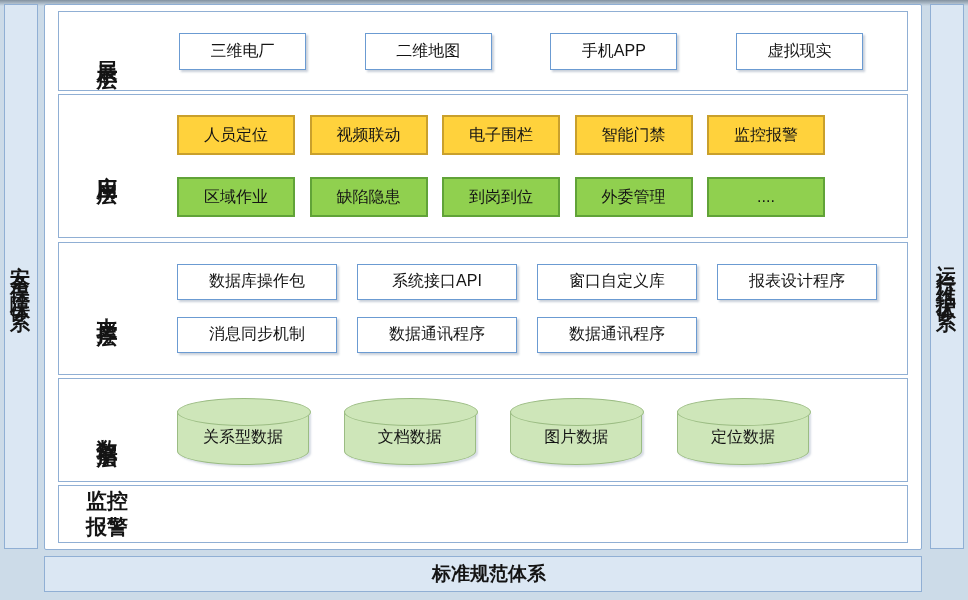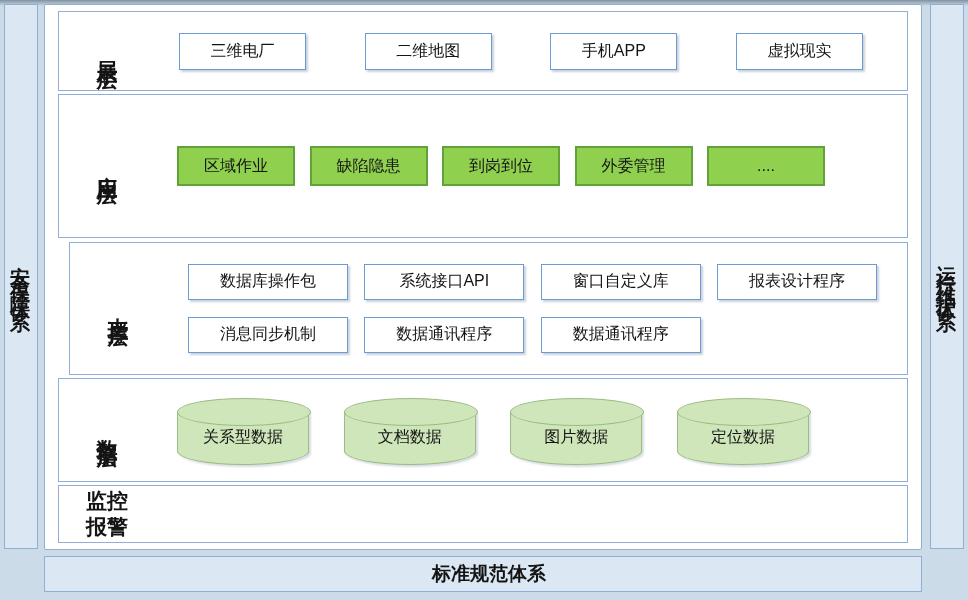--- a/index.html
+++ b/index.html
@@ -41,21 +41,21 @@
     padding:6px 13px;
     display:flex; flex-direction:column; justify-content:space-between;
   }
   .layer {
     border:1px solid var(--panel-border, #90afd4);
     background:#fff;
     display:flex; flex:none;gap:12px;
   }
   .l1 { height:80px; }
   .l2 { height:144px; }
-  .l3 { height:133px;margin-left:11px; }
+  .l3 { height:133px; }
   .l4 { height:104px; }
   .l5 { height:58px; }
   .layer-label {
     width:96px; flex:none;
     display:flex; align-items:center; justify-content:center;
   }
   .vlabel {
     writing-mode: vertical-rl; text-orientation: upright;
     font-size:21px; font-weight:bold; letter-spacing:5px;
   }
@@ -178,20 +178,27 @@
         </div>
       </div>
     </section>
 
     <section class="layer l2">
       <div class="layer-label">
         <span class="vlabel">应用层</span>
       </div>
       <div class="layer-content">
         <div class="row">
+          <div class="box yellow-box">人员定位</div>
+          <div class="box yellow-box">视频联动</div>
+          <div class="box yellow-box">电子围栏</div>
+          <div class="box yellow-box">智能门禁</div>
+          <div class="box yellow-box">监控报警</div>
+        </div>
+        <div class="row">
           <div class="box green-box">区域作业</div>
           <div class="box green-box">缺陷隐患</div>
           <div class="box green-box">到岗到位</div>
           <div class="box green-box">外委管理</div>
           <div class="box green-box">....</div>
         </div>
       </div>
     </section>
 
     <section class="layer l3">

